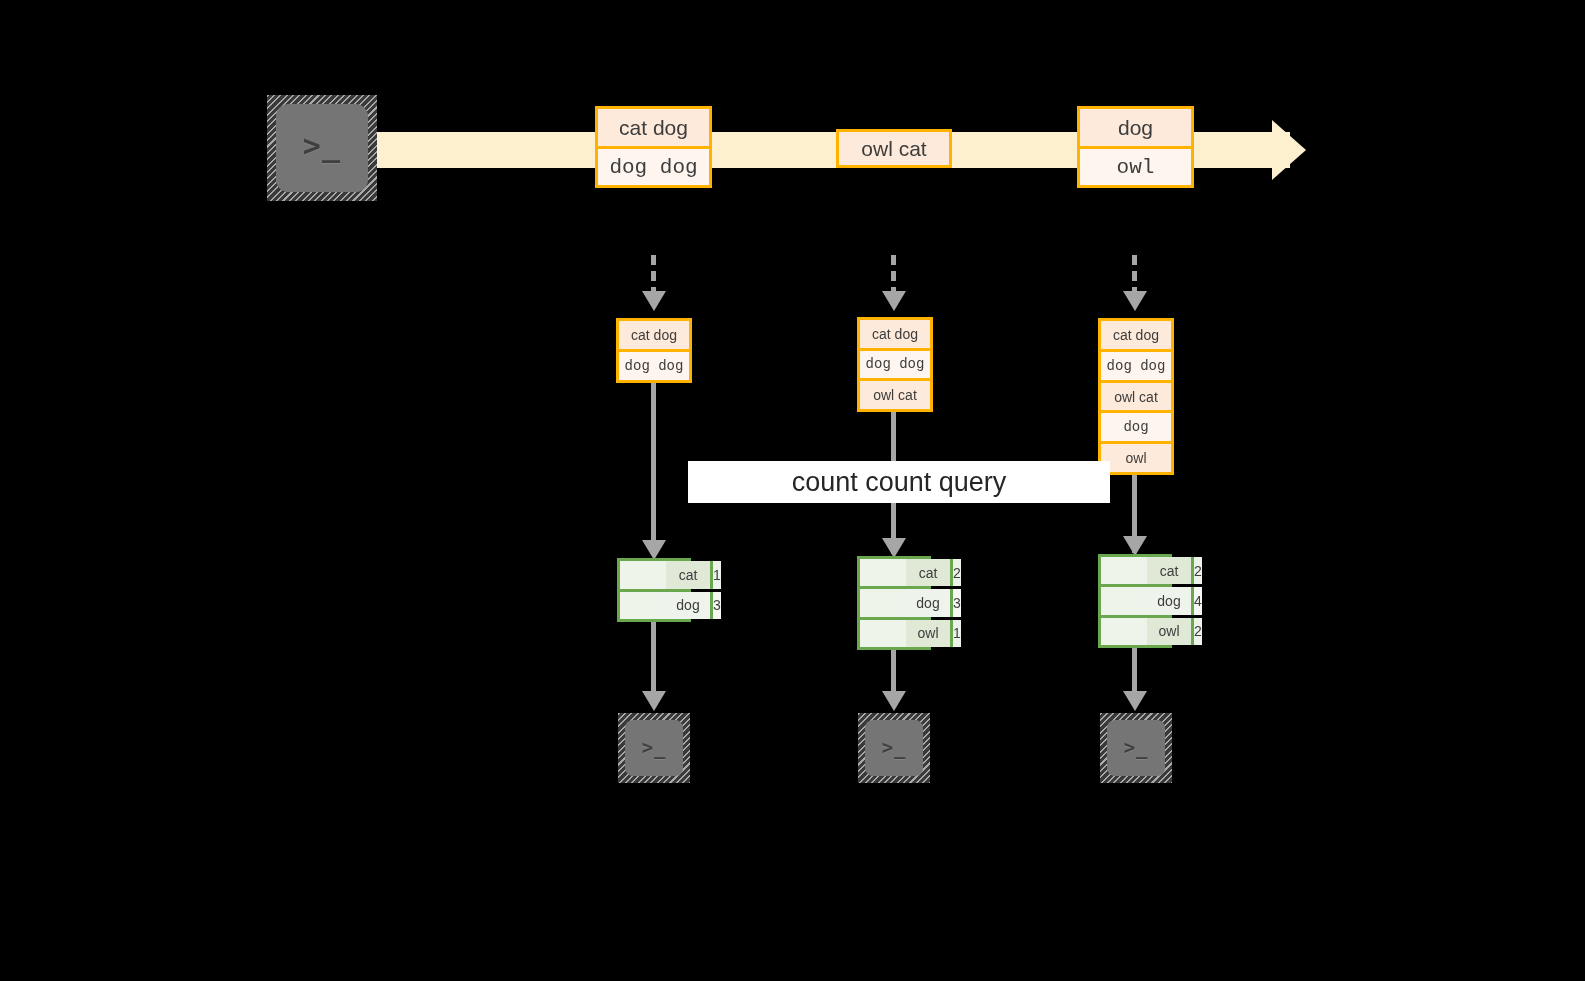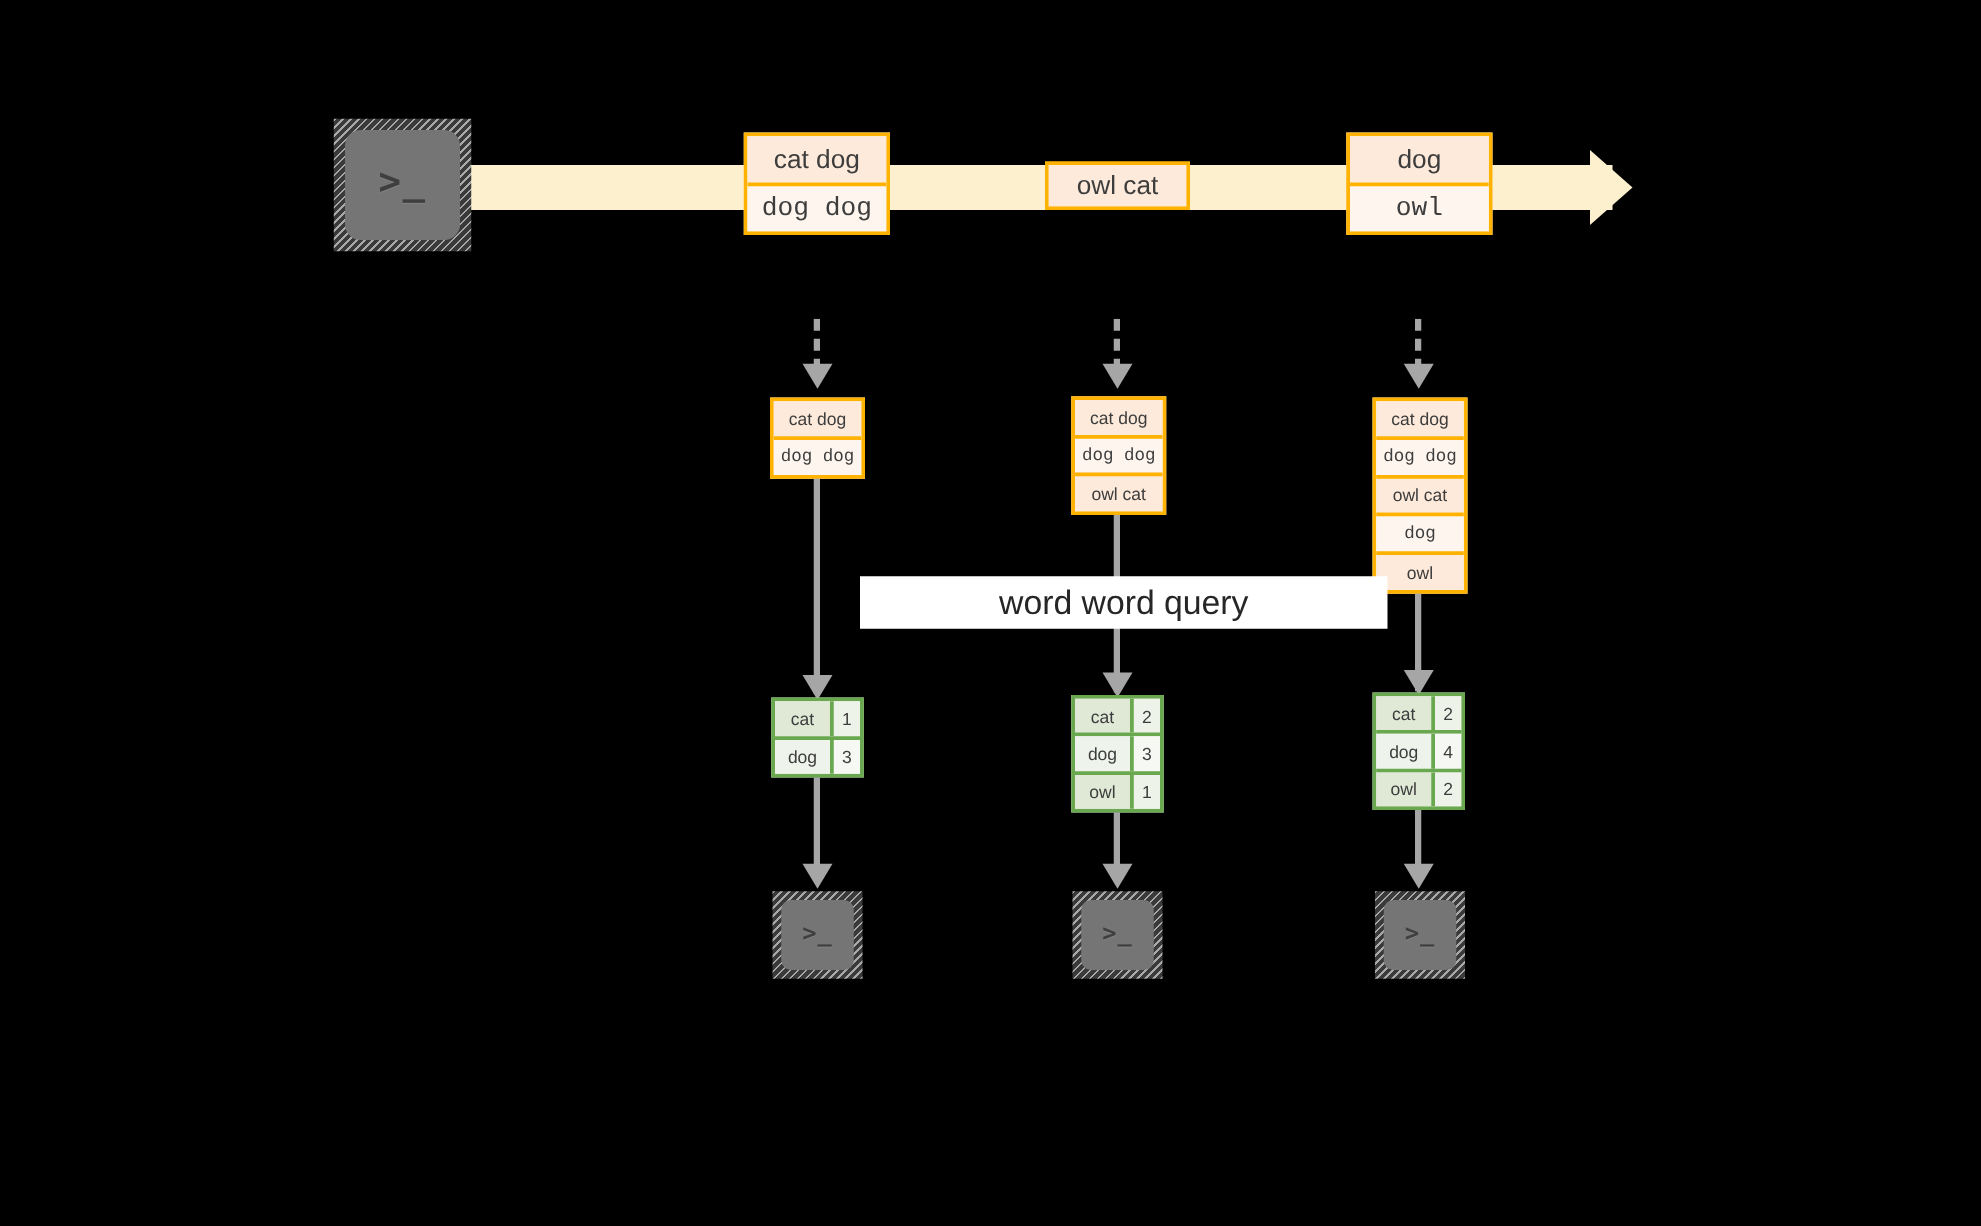--- a/index.html
+++ b/index.html
@@ -55,20 +55,21 @@
     border-left: 34px solid #fdf0cf;
   }
 
   
   .msgbox {
     position: absolute;
     border: 3px solid #ffb300;
     background: #fff5e8;
     display: flex;
     flex-direction: column;
+    justify-content: flex-end;
   }
   .msgbox .row {
     flex: 1 1 auto;
     display: flex; align-items: center; justify-content: center;
     color: #3d3d3d;
     white-space: nowrap;
     background: #fdeada;
     border-top: 3px solid #ffb300;
   }
   .msgbox .row:first-child { border-top: none; }
@@ -78,20 +79,21 @@
   .kvtable {
     position: absolute;
     border: 3px solid #6aa84f;
     background: #eef4e9;
     display: flex; flex-direction: column;
   }
   .kvtable .krow {
     flex: 1 1 0;
     display: flex;
     border-top: 3px solid #6aa84f;
+    padding-left: 46px;
   }
   .kvtable .krow:first-child { border-top: none; }
   .kvtable .kcell, .kvtable .vcell {
     display: flex; align-items: center; justify-content: center;
     color: #3d3d3d; white-space: nowrap;
   }
   .kvtable .kcell { background: #dfe9d6; }
   .kvtable .vcell { background: #eef3ea; border-left: 3px solid #6aa84f; }
   .kvtable .krow.alt .kcell { background: #eef4ec; }
   .kvtable .krow.alt .vcell { background: #f5f8f3; }
@@ -248,16 +250,16 @@
 
   <div class="vline" style="left:1132px; top:648px; height:47px;"></div>
   <div class="vhead" style="left:1123px; top:691px;"></div>
 
   <div class="term" style="left:1100px; top:713px; width:72px; height:70px;">
     <div class="body" style="left:7px; top:7px; right:7px; bottom:7px;"></div>
     <div class="glyph" style="font-size:19px;">&gt;_</div>
   </div>
 
   <div class="query-band" style="left:688px; top:461px; width:422px; height:42px;">
-    <span style="font-size:27px;">word word query</span>
+    <span style="font-size:27px;">count count query</span>
   </div>
 
 </div>
 
 </body></html>

